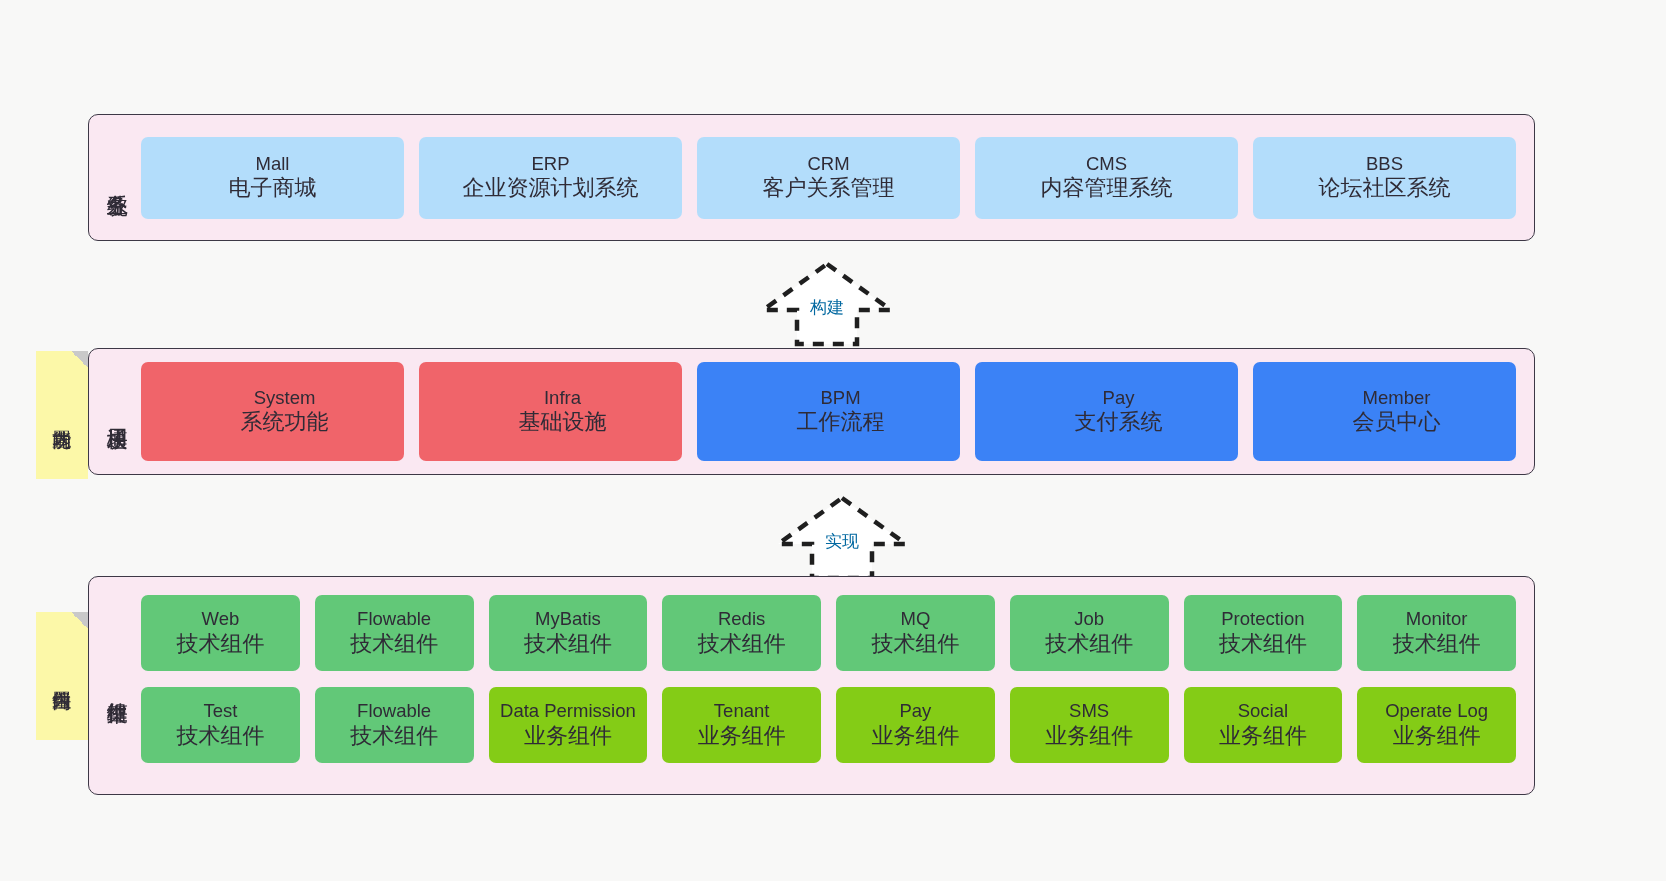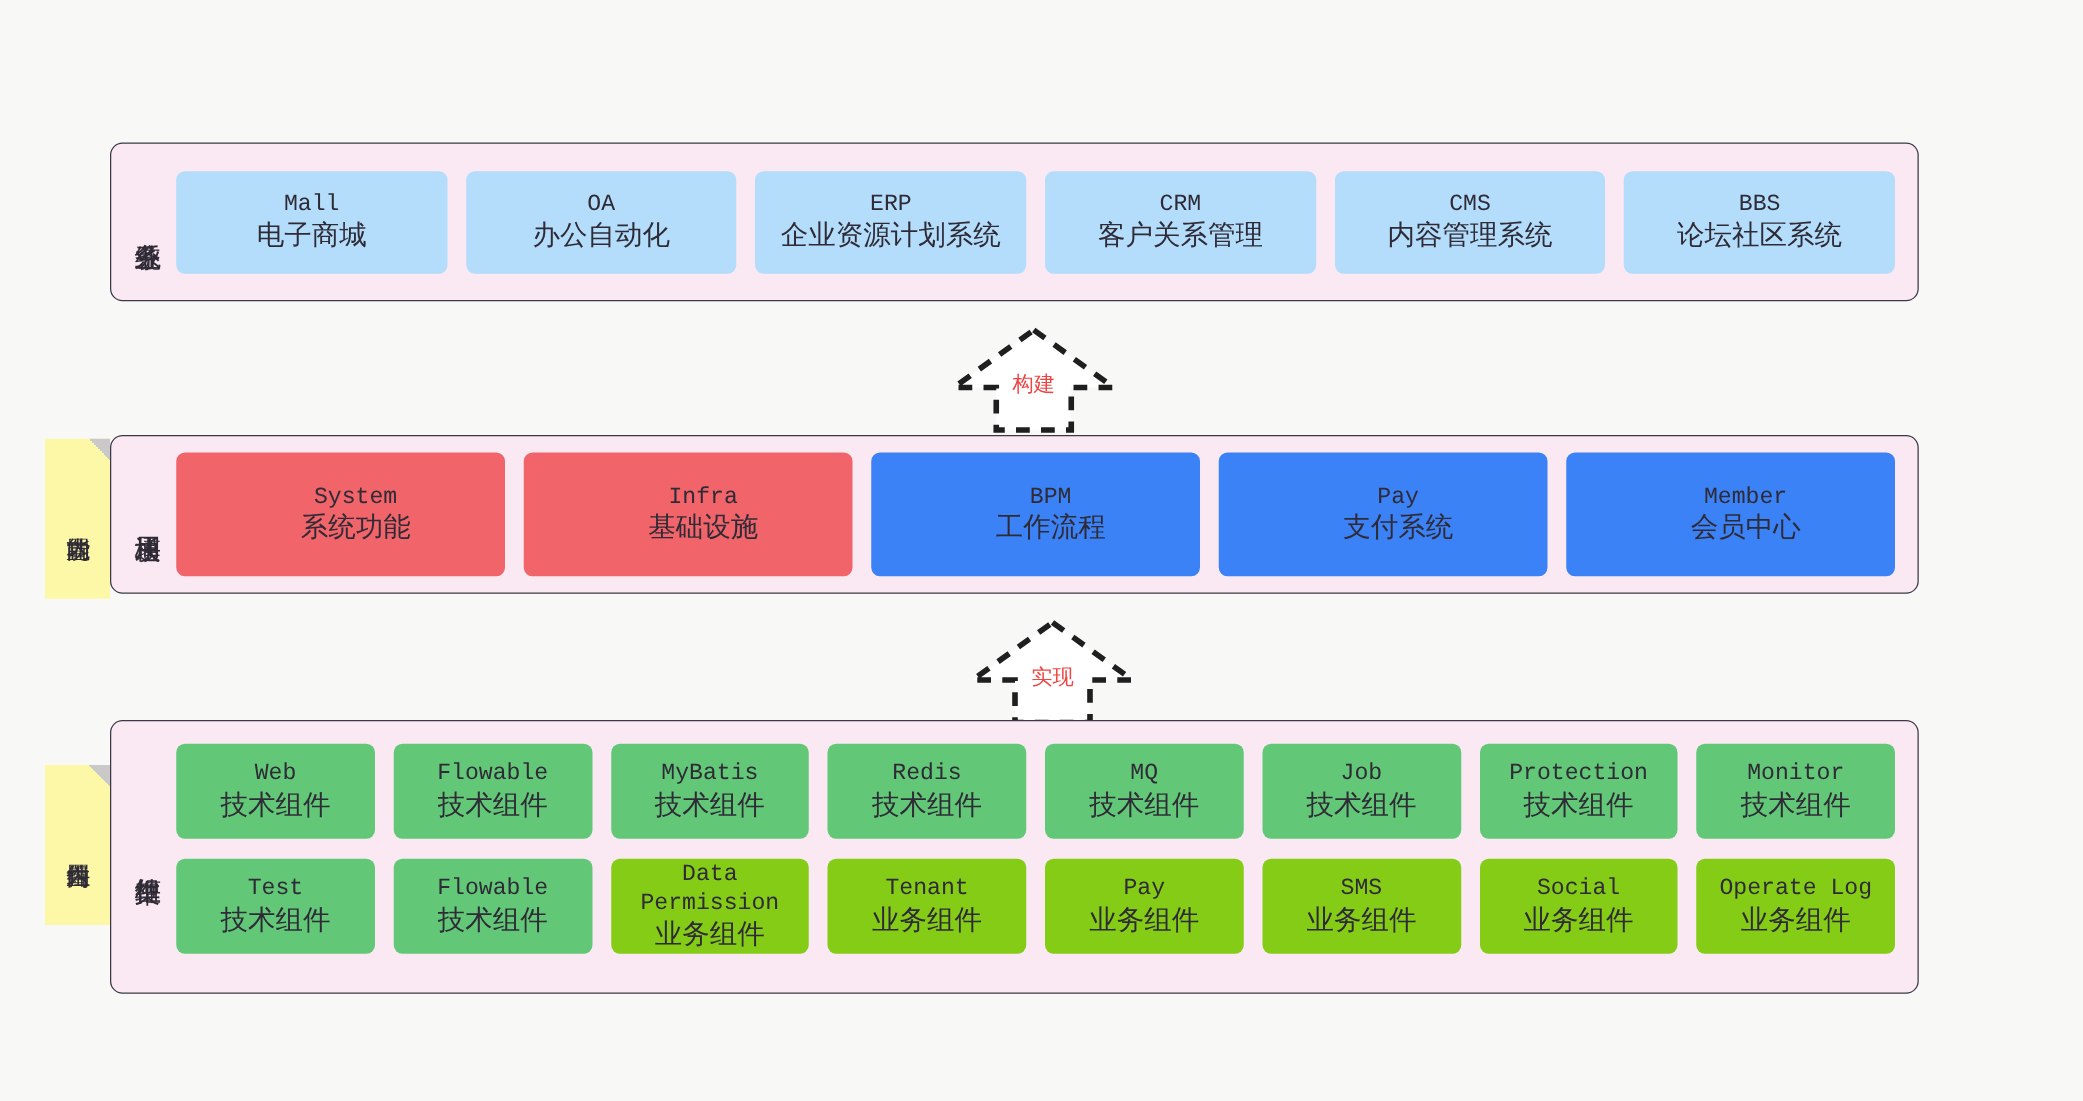--- a/index.html
+++ b/index.html
@@ -60,21 +60,21 @@
     border-radius: 7px;
     display: flex;
     flex-direction: column;
     align-items: center;
     justify-content: center;
     text-align: center;
     color: #2f2b36;
     line-height: 1.22;
     padding: 6px 4px;
   }
-  .card .en { font-size: 18.5px; font-family: Liberation Mono, monospace; }
+  .card .en { font-size: 18.5px; }
   .card .cn { font-size: 22px; }
 
   .h1 { height: 82px; }
   .h2 { height: 99px; padding-left: 28px; }
   .h3 { height: 76px; }
 
   .c-blue      { background: #b3ddfb; }
   .c-red       { background: #f0646a; }
   .c-pink      { background: #3b82f6; }
   .c-green     { background: #62c878; }
@@ -102,41 +102,37 @@
     top: 0; right: 0;
     width: 17px; height: 17px;
     background: linear-gradient(225deg, #c9c9c9 0 50%, transparent 50% 100%);
   }
 
   
   .arrow-wrap { position: absolute; }
   .arrow-label {
     position: absolute;
     font-size: 17px;
-    color: #ef4444;
+    color: #0369a1;
     white-space: nowrap;
     left: 50%;
     transform: translateX(-50%);
   }
 </style>
 </head>
 <body>
 
 <div id="stage">
 
   <div class="layer" id="layer-1" style="left:88px; top:114px; width:1447px; height:127px;">
     <div class="layer-title">业务系统</div>
     <div class="cards">
       <div class="card h1 c-blue">
         <span class="en">Mall</span>
         <span class="cn">电子商城</span>
-      </div>
-      <div class="card h1 c-blue">
-        <span class="en">OA</span>
-        <span class="cn">办公自动化</span>
       </div>
       <div class="card h1 c-blue">
         <span class="en">ERP</span>
         <span class="cn">企业资源计划系统</span>
       </div>
       <div class="card h1 c-blue">
         <span class="en">CRM</span>
         <span class="cn">客户关系管理</span>
       </div>
       <div class="card h1 c-blue">

